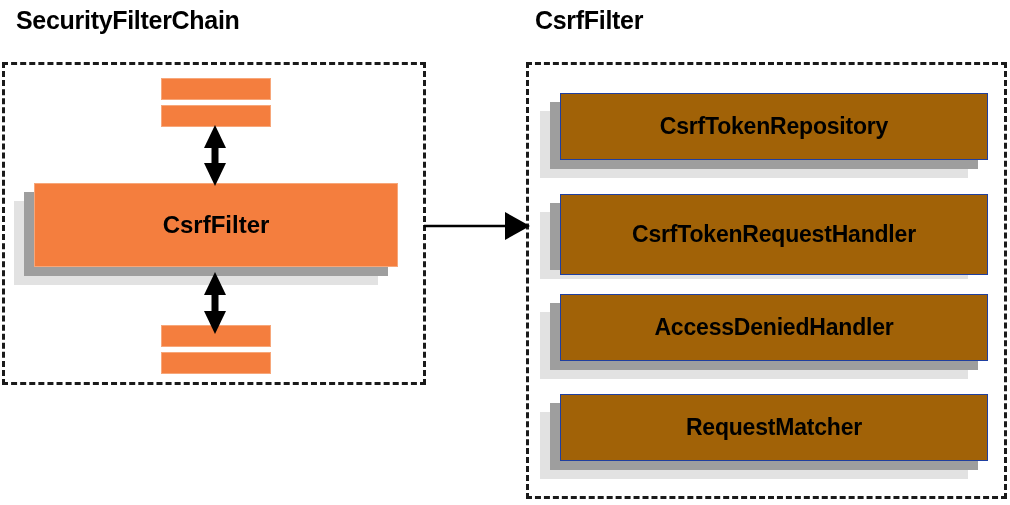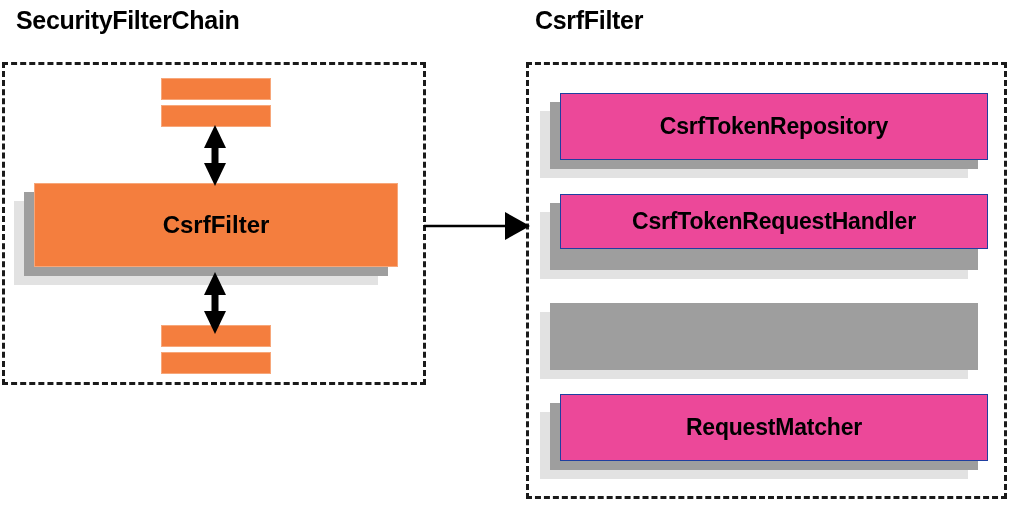--- a/index.html
+++ b/index.html
@@ -74,21 +74,21 @@
     position: absolute;
     box-sizing: border-box;
     background: #f47e3e;
     border: 1px solid #f7a77a;
   }
 
   
   .blue-box {
     position: absolute;
     box-sizing: border-box;
-    background: #ec4899;
+    background: #a16207;
     border: 1px solid #1f3fa0;
     display: flex;
     align-items: center;
     justify-content: center;
   }
   .blue-box .box-label {
     font-size: 23px;
     font-weight: bold;
     color: #000000;
     white-space: nowrap;
@@ -130,26 +130,29 @@
   <div id="panel-right" class="dashed-panel"></div>
 
   <div class="shadow-light" style="left:540px; top:111px; width:428px; height:67px;"></div>
   <div class="shadow-dark" style="left:550px; top:102px; width:428px; height:67px;"></div>
   <div class="blue-box" style="left:560px; top:93px; width:428px; height:67px;">
     <span class="box-label">CsrfTokenRepository</span>
   </div>
 
   <div class="shadow-light" style="left:540px; top:212px; width:428px; height:67px;"></div>
   <div class="shadow-dark" style="left:550px; top:203px; width:428px; height:67px;"></div>
-  <div class="blue-box" style="left:560px; top:194px; width:428px; height:55px;">
+  <div class="blue-box" style="left:560px; top:194px; width:428px; height:81px;">
     <span class="box-label">CsrfTokenRequestHandler</span>
   </div>
 
   <div class="shadow-light" style="left:540px; top:312px; width:428px; height:67px;"></div>
   <div class="shadow-dark" style="left:550px; top:303px; width:428px; height:67px;"></div>
+  <div class="blue-box" style="left:560px; top:294px; width:428px; height:67px;">
+    <span class="box-label">AccessDeniedHandler</span>
+  </div>
 
   <div class="shadow-light" style="left:540px; top:412px; width:428px; height:67px;"></div>
   <div class="shadow-dark" style="left:550px; top:403px; width:428px; height:67px;"></div>
   <div class="blue-box" style="left:560px; top:394px; width:428px; height:67px;">
     <span class="box-label">RequestMatcher</span>
   </div>
 
   <svg id="arrow-layer" viewBox="0 0 1010 505">
 
     <g>

